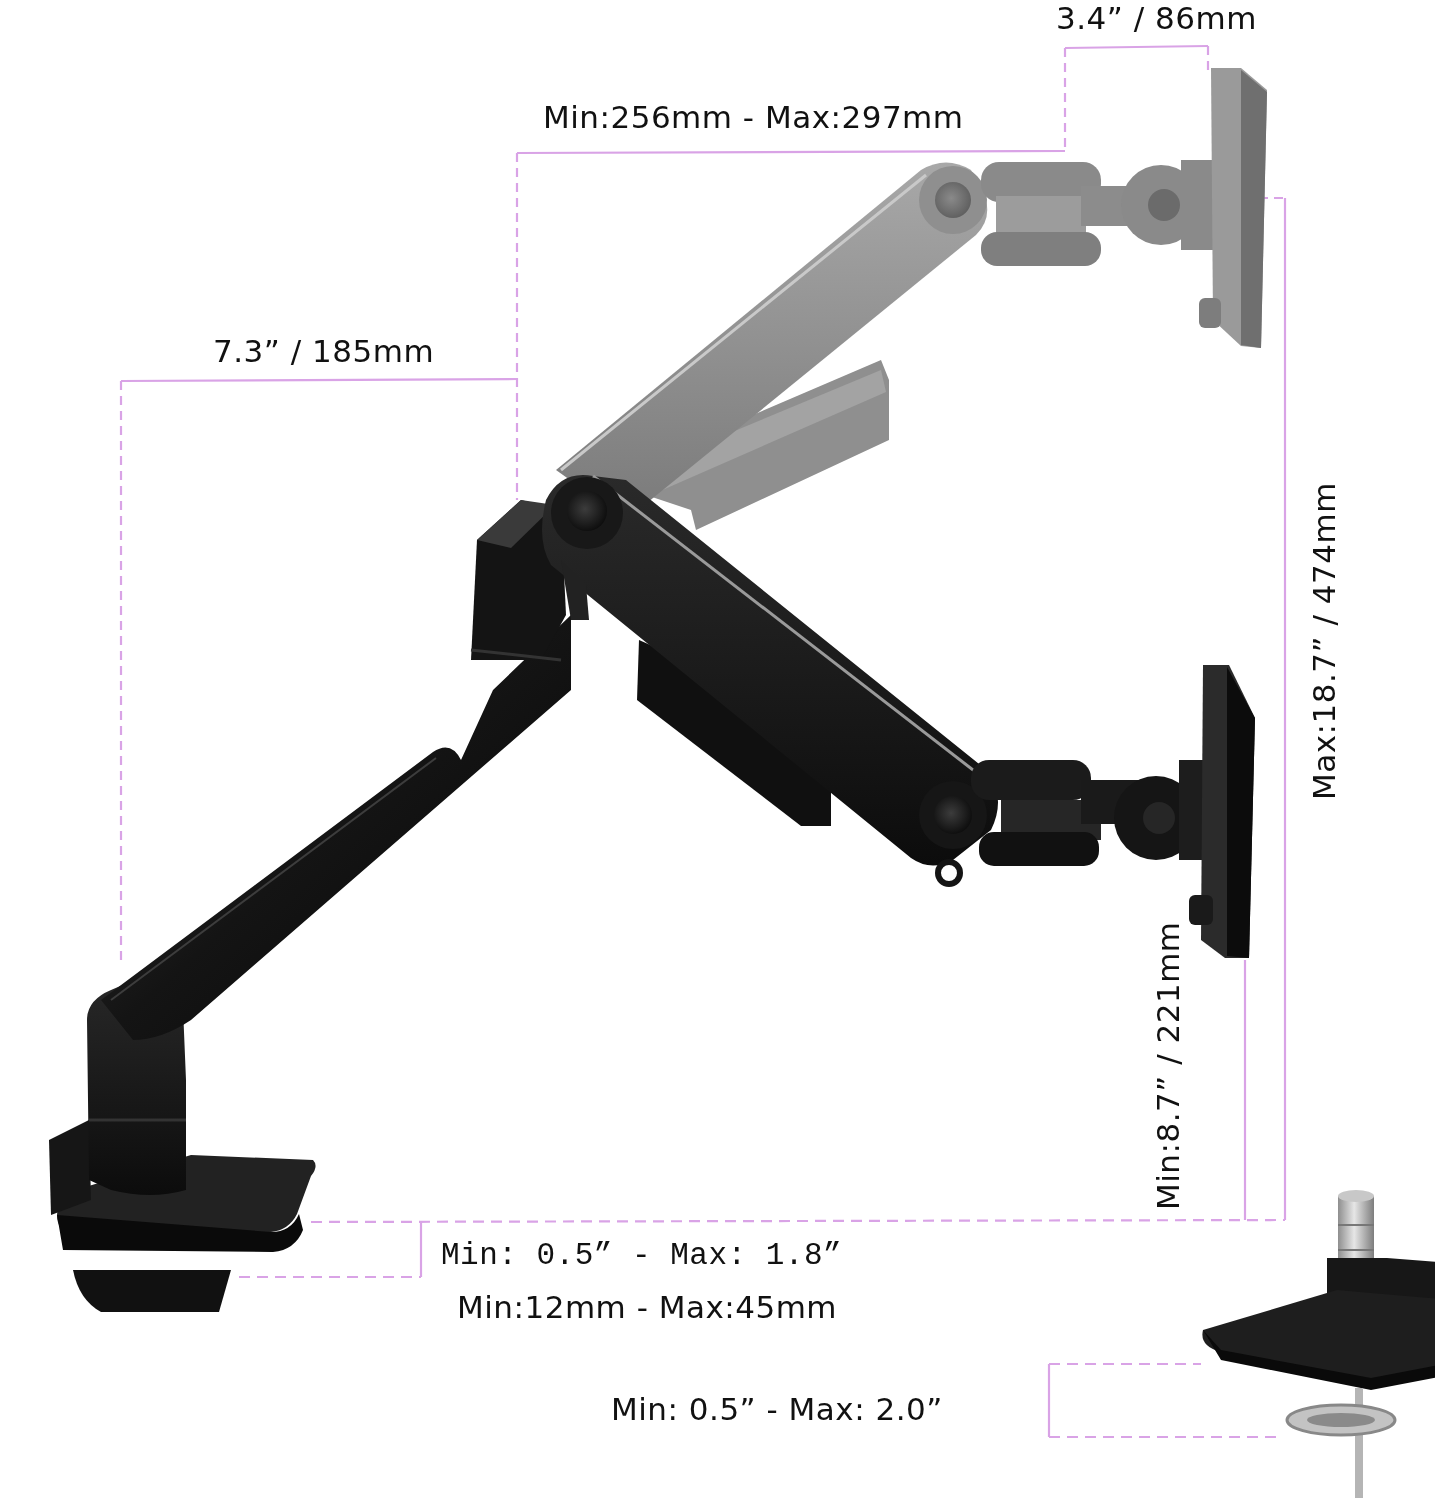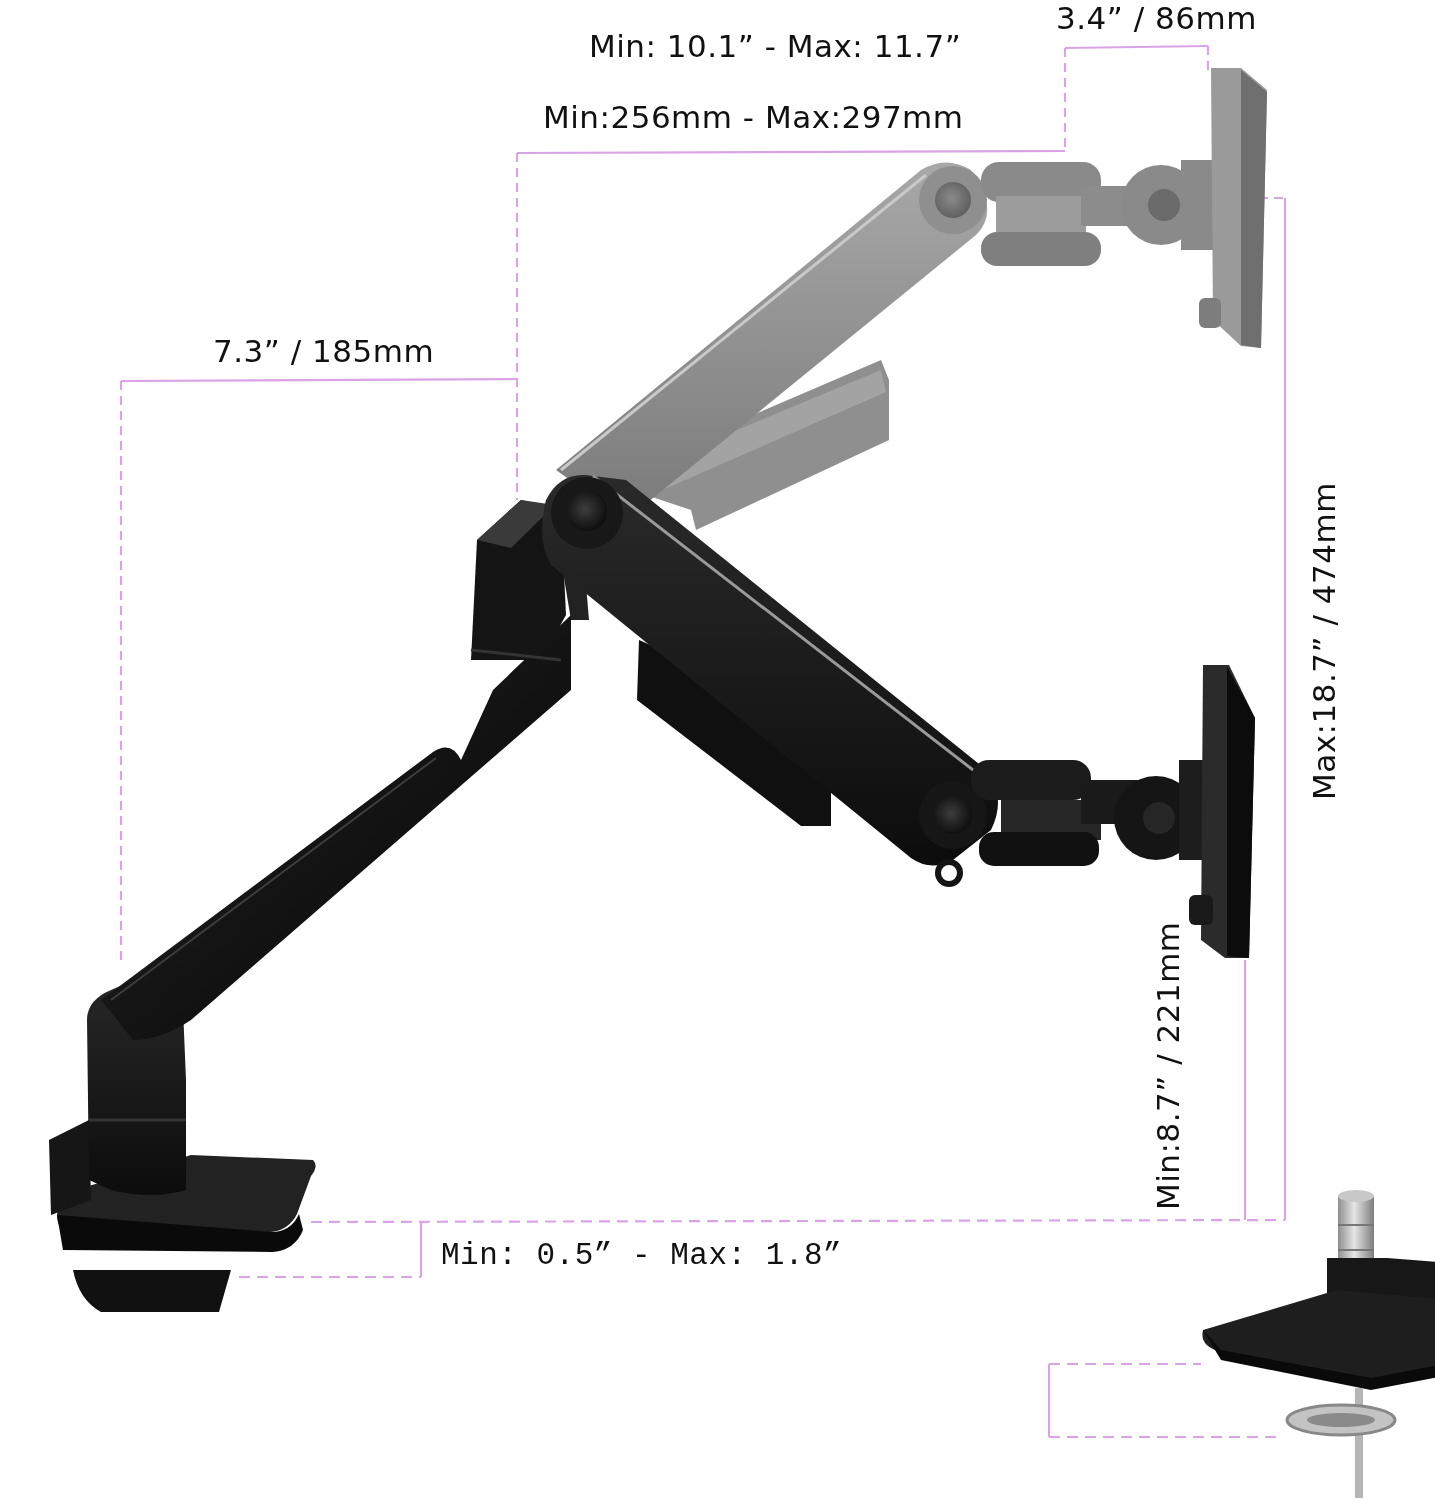--- a/index.html
+++ b/index.html
@@ -176,25 +176,26 @@
 
     <rect x="1314" y="1388" width="8" height="110" fill="#b5b5b5"></rect>
 
     <ellipse cx="1300" cy="1420" rx="54" ry="15" fill="#c3c3c3" stroke="#888" stroke-width="3"></ellipse>
     <ellipse cx="1300" cy="1420" rx="34" ry="7" fill="#8a8a8a"></ellipse>
   </g>
 </svg>
 
 <div class="label" style="left:1015px; top:3px;">3.4” / 86mm</div>
 
-<div class="label" style="left:548px; top:31px;">Min: 10.1” - Max: 11.7”</div>
 <div class="label" style="left:502px; top:102px;">Min:256mm - Max:297mm</div>
 
 <div class="label" style="left:172px; top:336px;">7.3” / 185mm</div>
 
 <div class="vlabel" style="left:1268px; top:800px;">Max:18.7” / 474mm</div>
 
 <div class="vlabel" style="left:1112px; top:1210px;">Min:8.7” / 221mm</div>
 
 <div class="label" style="left:400px; top:1240px;font-family:Liberation Mono, monospace;">Min: 0.5” - Max: 1.8”</div>
-
+<div class="label" style="left:416px; top:1292px;">Min:12mm - Max:45mm</div>
+
+<div class="label" style="left:570px; top:1394px;">Min: 0.5” - Max: 2.0”</div>
 
 </div>
 
 </body></html>

